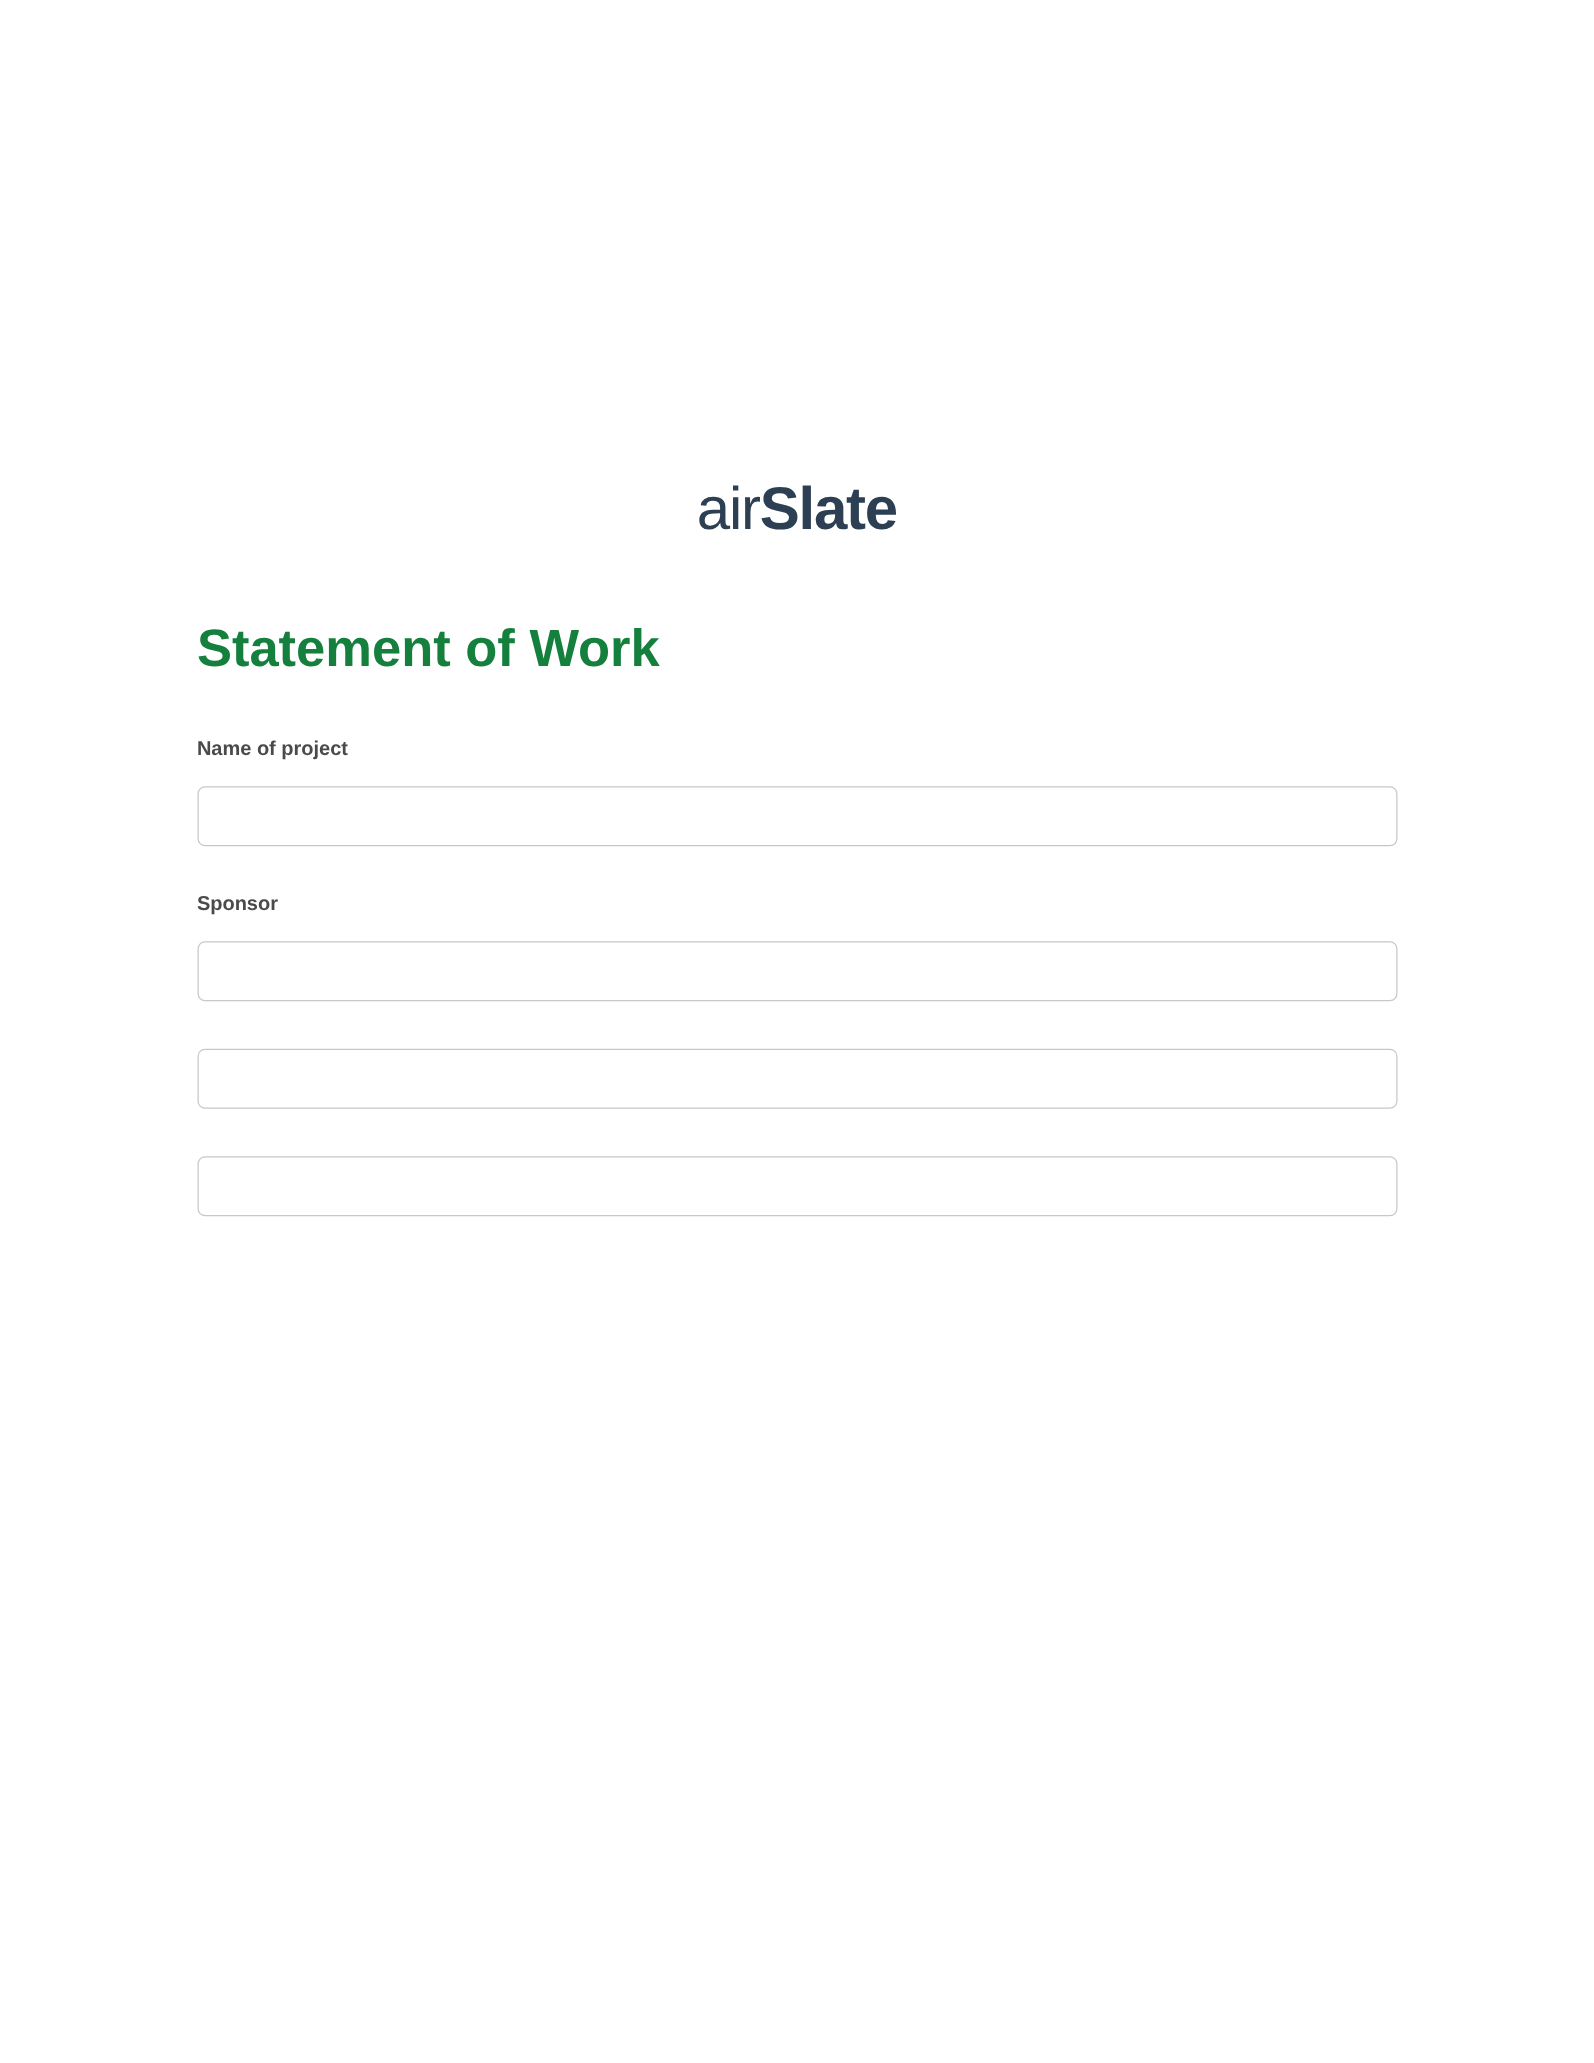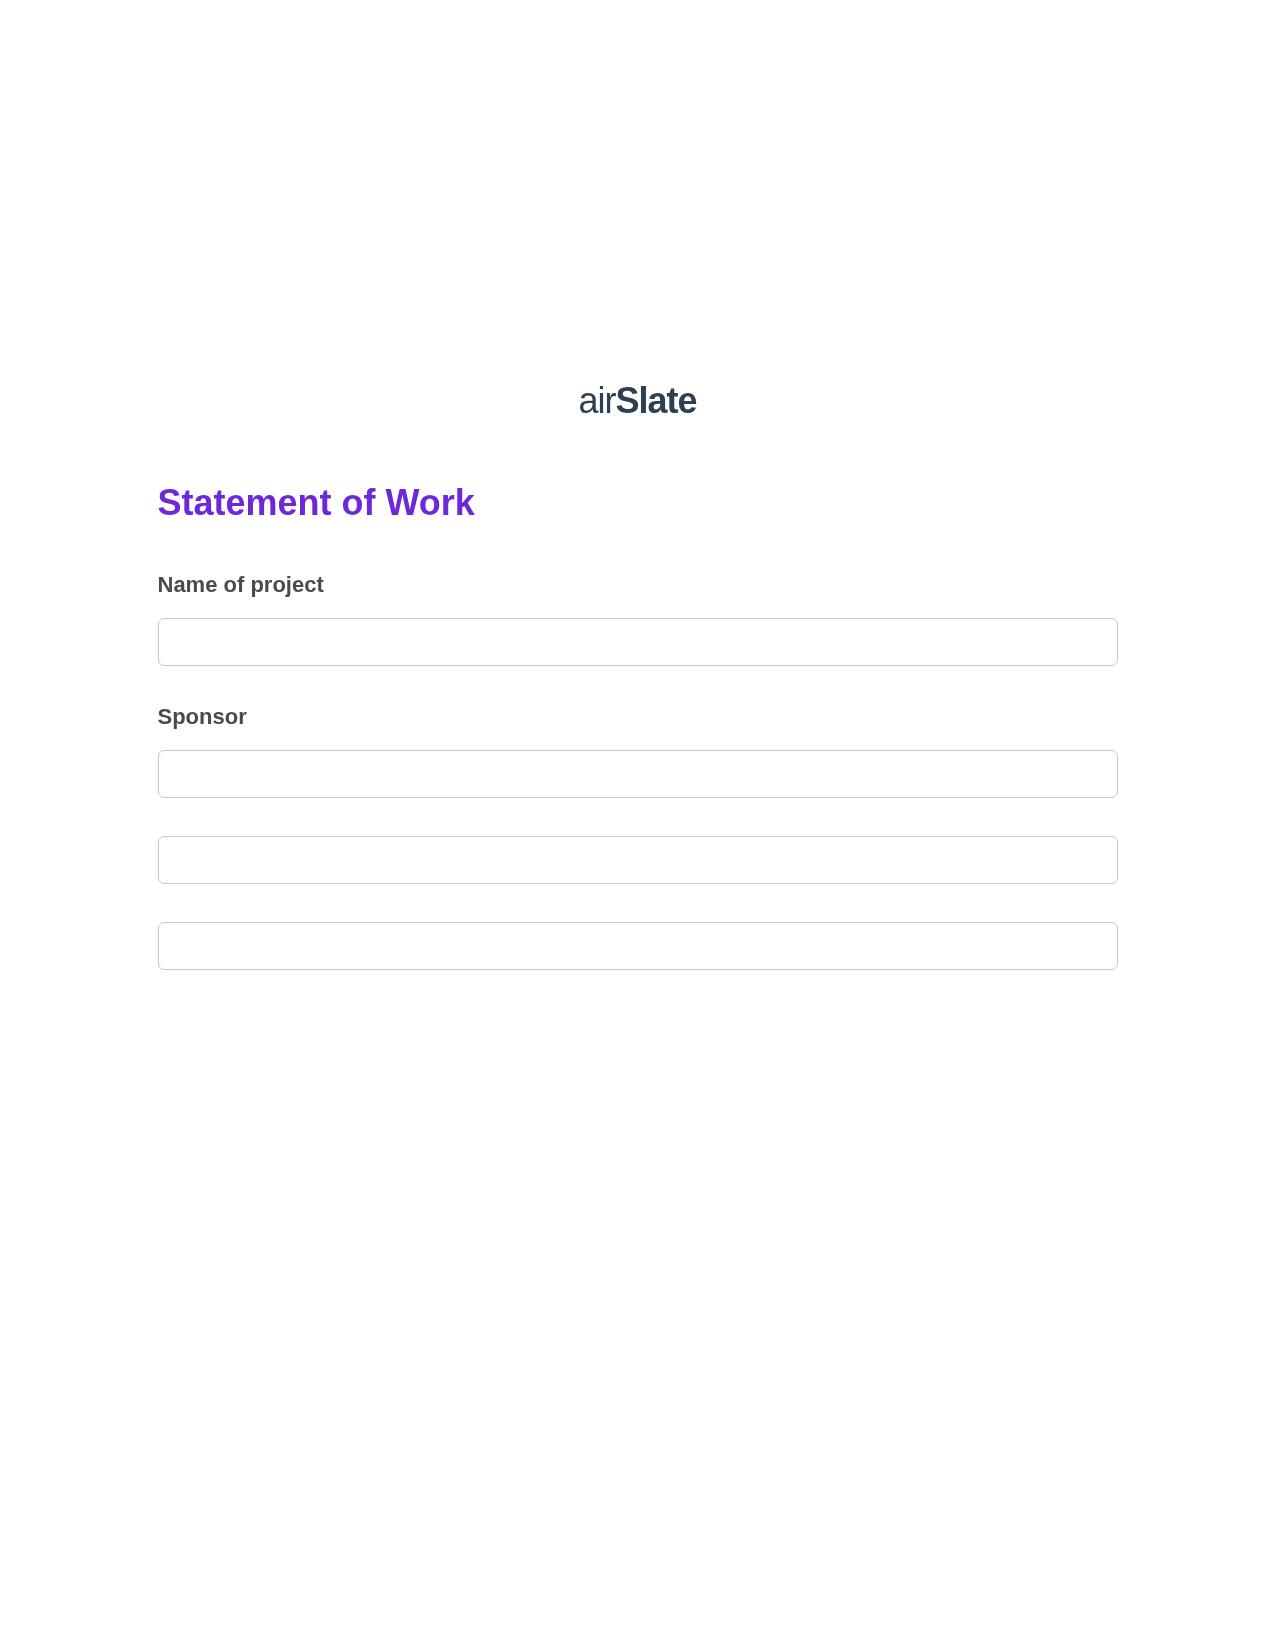--- a/index.html
+++ b/index.html
@@ -17,39 +17,39 @@
     .container {
       width: 960px;
       margin: 0 auto;
       padding-top: 380px;
     }
     .logo {
       text-align: center;
       margin-bottom: 60px;
     }
     .logo-text {
-      font-size: 36px;
+      font-size: 48px;
       font-weight: 700;
       color: #2d4053;
       letter-spacing: -1px;
     }
     .logo-text .air {
       font-weight: 400;
     }
     .title {
-      font-size: 36px;
+      font-size: 42px;
       font-weight: 700;
-      color: #6d28d9;
+      color: #15803d;
       margin-bottom: 48px;
     }
     .field-group {
       margin-bottom: 38px;
     }
     .field-label {
-      font-size: 22px;
+      font-size: 16px;
       font-weight: 700;
       color: #4a4a4a;
       display: block;
       margin-bottom: 20px;
     }
     .field-input {
       width: 100%;
       height: 48px;
       border: 1.5px solid #c5c8cc;
       border-radius: 6px;

